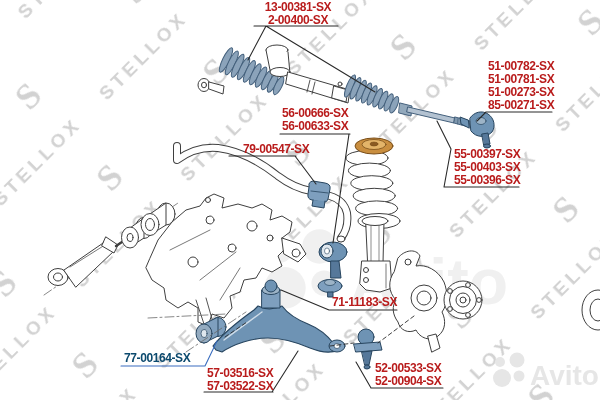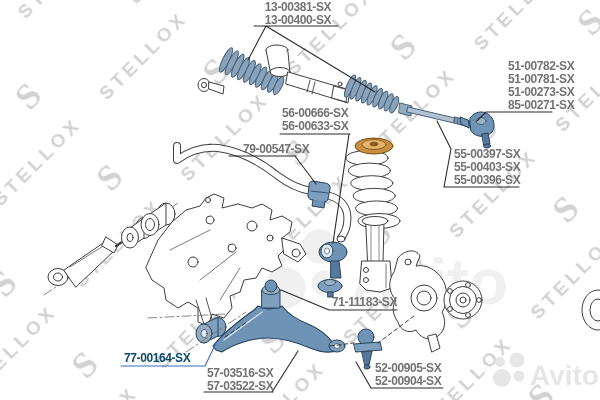--- a/index.html
+++ b/index.html
@@ -1,20 +1,20 @@
 <!DOCTYPE html>
 <html><head>
 <meta charset="utf-8">
 <style>
   html,body{margin:0;padding:0;background:#fff;}
   .stage{position:relative;width:600px;height:400px;background:#ffffff;overflow:hidden;
          font-family:"Liberation Sans",sans-serif;}
   .stage svg.canvas{position:absolute;left:0;top:0;}
   .lbl{position:absolute;font-size:12px;font-weight:700;letter-spacing:-0.4px;
-       color:#737373;line-height:13px;white-space:nowrap;}
+       color:#b91c1c;line-height:13px;white-space:nowrap;}
   .lbl span{display:block;}
   .lbl.center{text-align:center;}
   .lbl.blue{color:#0c4a6e;}
 </style>
 </head>
 <body>
 
 <div class="stage">
 <svg class="canvas" width="600" height="400" viewBox="0 0 600 400">
   <defs>
@@ -252,23 +252,23 @@
       <path d="M225,337 L247,322" stroke-dasharray="4 3" stroke-width="0.9"></path>
     </g>
     <g stroke="#3a6dbf" stroke-width="1.1">
       <path d="M121,366 L205,366 M205,366 L217,341"></path>
     </g>
   </g>
 </svg>
 
 <div class="lbl center" style="left:257px;top:1px;width:82px;">
   <span>13-00381-SX</span>
-  <span>13-00400-SX</span>
-</div>
-<div class="lbl" style="left:488px;top:60px;margin-left:20px;">
+  <span>2-00400-SX</span>
+</div>
+<div class="lbl" style="left:488px;top:60px;">
   <span>51-00782-SX</span>
   <span>51-00781-SX</span>
   <span>51-00273-SX</span>
   <span>85-00271-SX</span>
 </div>
 <div class="lbl" style="left:282px;top:107px;">
   <span>56-00666-SX</span>
   <span>56-00633-SX</span>
 </div>
 <div class="lbl" style="left:231px;top:143px;margin-left:12px;">
@@ -283,16 +283,16 @@
   <span>71-11183-SX</span>
 </div>
 <div class="lbl blue" style="left:124px;top:352px;">
   <span>77-00164-SX</span>
 </div>
 <div class="lbl" style="left:207px;top:367px;text-align:right;">
   <span>57-03516-SX</span>
   <span>57-03522-SX</span>
 </div>
 <div class="lbl" style="left:375px;top:362px;">
-  <span>52-00905-SX</span>
+  <span>52-00533-SX</span>
   <span>52-00904-SX</span>
 </div>
 </div>
 
 </body></html>

